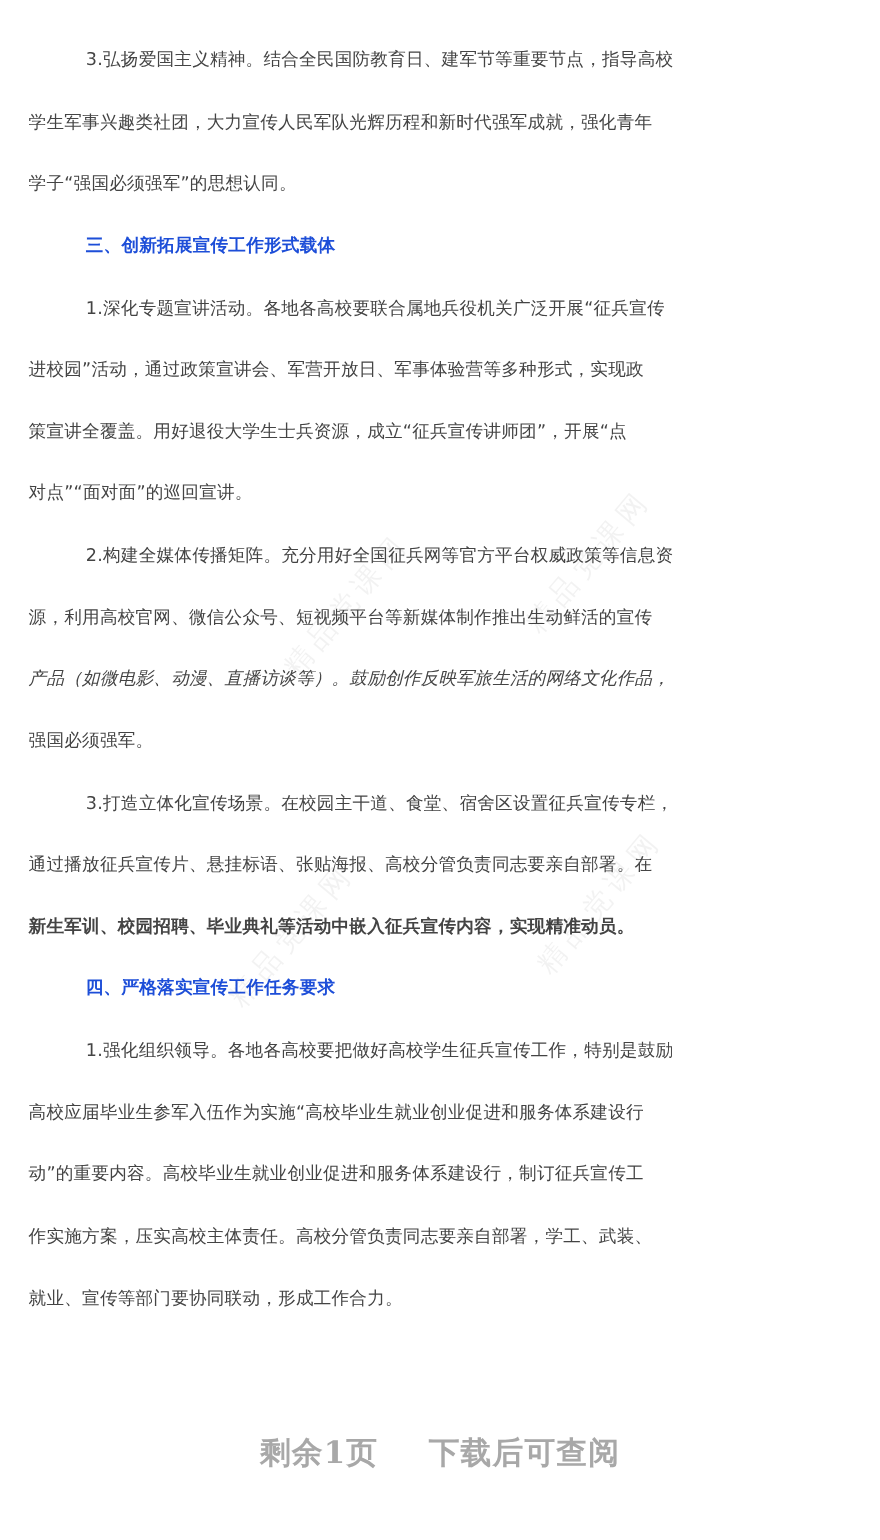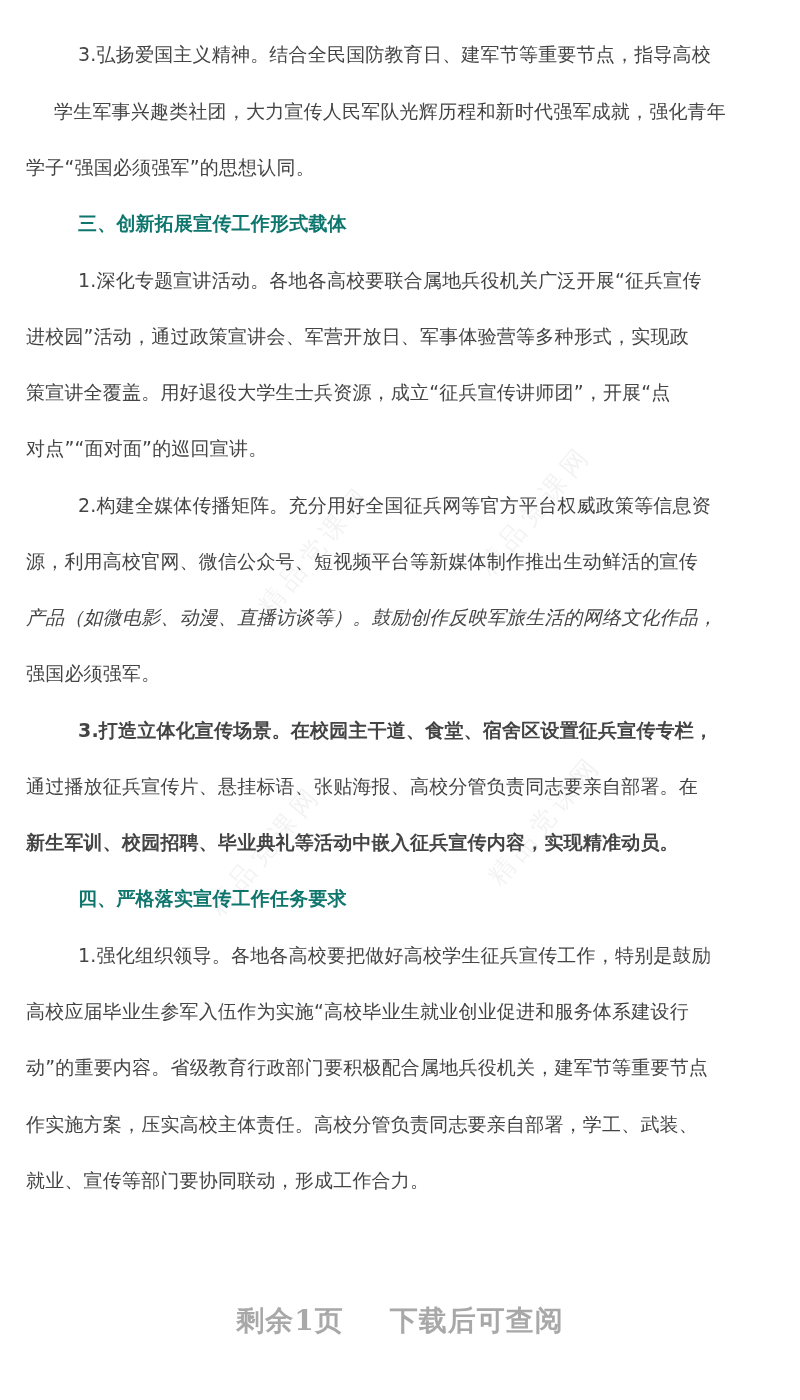--- a/index.html
+++ b/index.html
@@ -1,53 +1,53 @@
 <!DOCTYPE html>
 <html><head>
 <meta charset="utf-8">
 <style>
   html, body { margin: 0; padding: 0; background: #ffffff; }
   body { width: 800px; height: 1400px; position: relative; overflow: hidden;
          font-family: "DejaVu Sans", "Liberation Sans", sans-serif; color: #444444; }
   .page { position: absolute; left: 26px; top: 0; width: 750px; }
-  .line { position: absolute; left: 0; height: 30px; line-height: 30px; font-size: 19px;
+  .line { position: absolute; left: 0; height: 30px; line-height: 30px; font-size: 16px;
           white-space: nowrap; letter-spacing: 0.2px; }
   .line.indent { left: 52px; }
-  .line.heading { left: 52px; font-weight: bold; color: #0f766e; }
+  .line.heading { left: 52px; font-weight: bold; color: #1d4ed8; }
   .watermark { position: absolute; font-size: 26px; color: rgba(0,0,0,0.05);
                transform: rotate(-50deg); transform-origin: left top; white-space: nowrap;
                letter-spacing: 6px; pointer-events: none; }
   .footer { position: absolute; left: 0; width: 800px; top: 1302px; text-align: center;
             font-family: "DejaVu Serif", "Liberation Serif", serif; font-weight: bold;
             font-size: 28px; color: #a8a8a8; letter-spacing: 1px; }
   .footer .gap { display: inline-block; width: 46px; }
 </style>
 </head>
 <body>
 
 <div class="page">
   <div class="line indent" style="top: 39px;">3.弘扬爱国主义精神。结合全民国防教育日、建军节等重要节点，指导高校</div>
-  <div class="line" style="top: 96px; margin-left: 28px;">学生军事兴趣类社团，大力宣传人民军队光辉历程和新时代强军成就，强化青年</div>
+  <div class="line" style="top: 96px;">学生军事兴趣类社团，大力宣传人民军队光辉历程和新时代强军成就，强化青年</div>
   <div class="line" style="top: 152px;">学子“强国必须强军”的思想认同。</div>
   <div class="line heading" style="top: 208px;">三、创新拓展宣传工作形式载体</div>
   <div class="line indent" style="top: 265px;">1.深化专题宣讲活动。各地各高校要联合属地兵役机关广泛开展“征兵宣传</div>
   <div class="line" style="top: 321px;">进校园”活动，通过政策宣讲会、军营开放日、军事体验营等多种形式，实现政</div>
   <div class="line" style="top: 377px;">策宣讲全覆盖。用好退役大学生士兵资源，成立“征兵宣传讲师团”，开展“点</div>
   <div class="line" style="top: 433px;">对点”“面对面”的巡回宣讲。</div>
   <div class="line indent" style="top: 490px;">2.构建全媒体传播矩阵。充分用好全国征兵网等官方平台权威政策等信息资</div>
   <div class="line" style="top: 546px;">源，利用高校官网、微信公众号、短视频平台等新媒体制作推出生动鲜活的宣传</div>
   <div class="line" style="top: 602px; font-style: italic;">产品（如微电影、动漫、直播访谈等）。鼓励创作反映军旅生活的网络文化作品，</div>
   <div class="line" style="top: 658px;">强国必须强军。</div>
-  <div class="line indent" style="top: 715px; font-weight: bold;">3.打造立体化宣传场景。在校园主干道、食堂、宿舍区设置征兵宣传专栏，</div>
+  <div class="line indent" style="top: 715px;">3.打造立体化宣传场景。在校园主干道、食堂、宿舍区设置征兵宣传专栏，</div>
   <div class="line" style="top: 771px;">通过播放征兵宣传片、悬挂标语、张贴海报、高校分管负责同志要亲自部署。在</div>
   <div class="line" style="top: 827px; font-weight: bold;">新生军训、校园招聘、毕业典礼等活动中嵌入征兵宣传内容，实现精准动员。</div>
   <div class="line heading" style="top: 883px;">四、严格落实宣传工作任务要求</div>
   <div class="line indent" style="top: 940px;">1.强化组织领导。各地各高校要把做好高校学生征兵宣传工作，特别是鼓励</div>
   <div class="line" style="top: 996px;">高校应届毕业生参军入伍作为实施“高校毕业生就业创业促进和服务体系建设行</div>
-  <div class="line" style="top: 1052px;">动”的重要内容。省级教育行政部门要积极配合属地兵役机关，建军节等重要节点</div>
+  <div class="line" style="top: 1052px;">动”的重要内容。高校毕业生就业创业促进和服务体系建设行，制订征兵宣传工</div>
   <div class="line" style="top: 1109px;">作实施方案，压实高校主体责任。高校分管负责同志要亲自部署，学工、武装、</div>
   <div class="line" style="top: 1165px;">就业、宣传等部门要协同联动，形成工作合力。</div>
 </div>
 
 <div class="watermark" style="left:250px; top:600px;">精品党课网</div>
 <div class="watermark" style="left:470px; top:560px;">精品党课网</div>
 <div class="watermark" style="left:200px; top:900px;">精品党课网</div>
 <div class="watermark" style="left:480px; top:870px;">精品党课网</div>
 
 <div class="footer">

